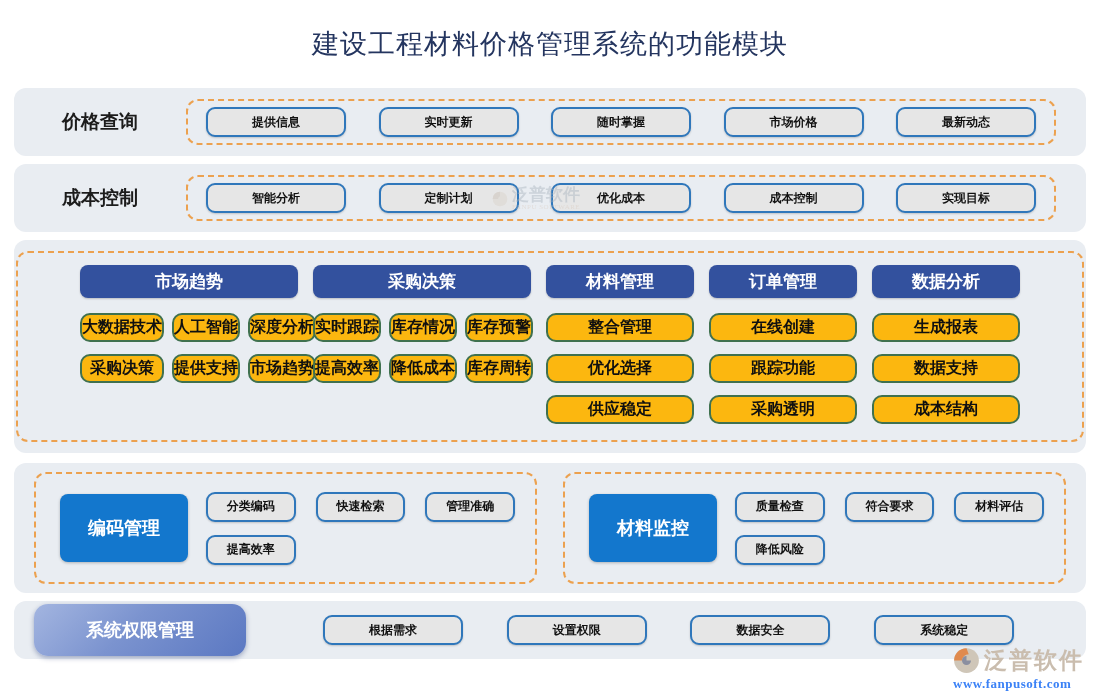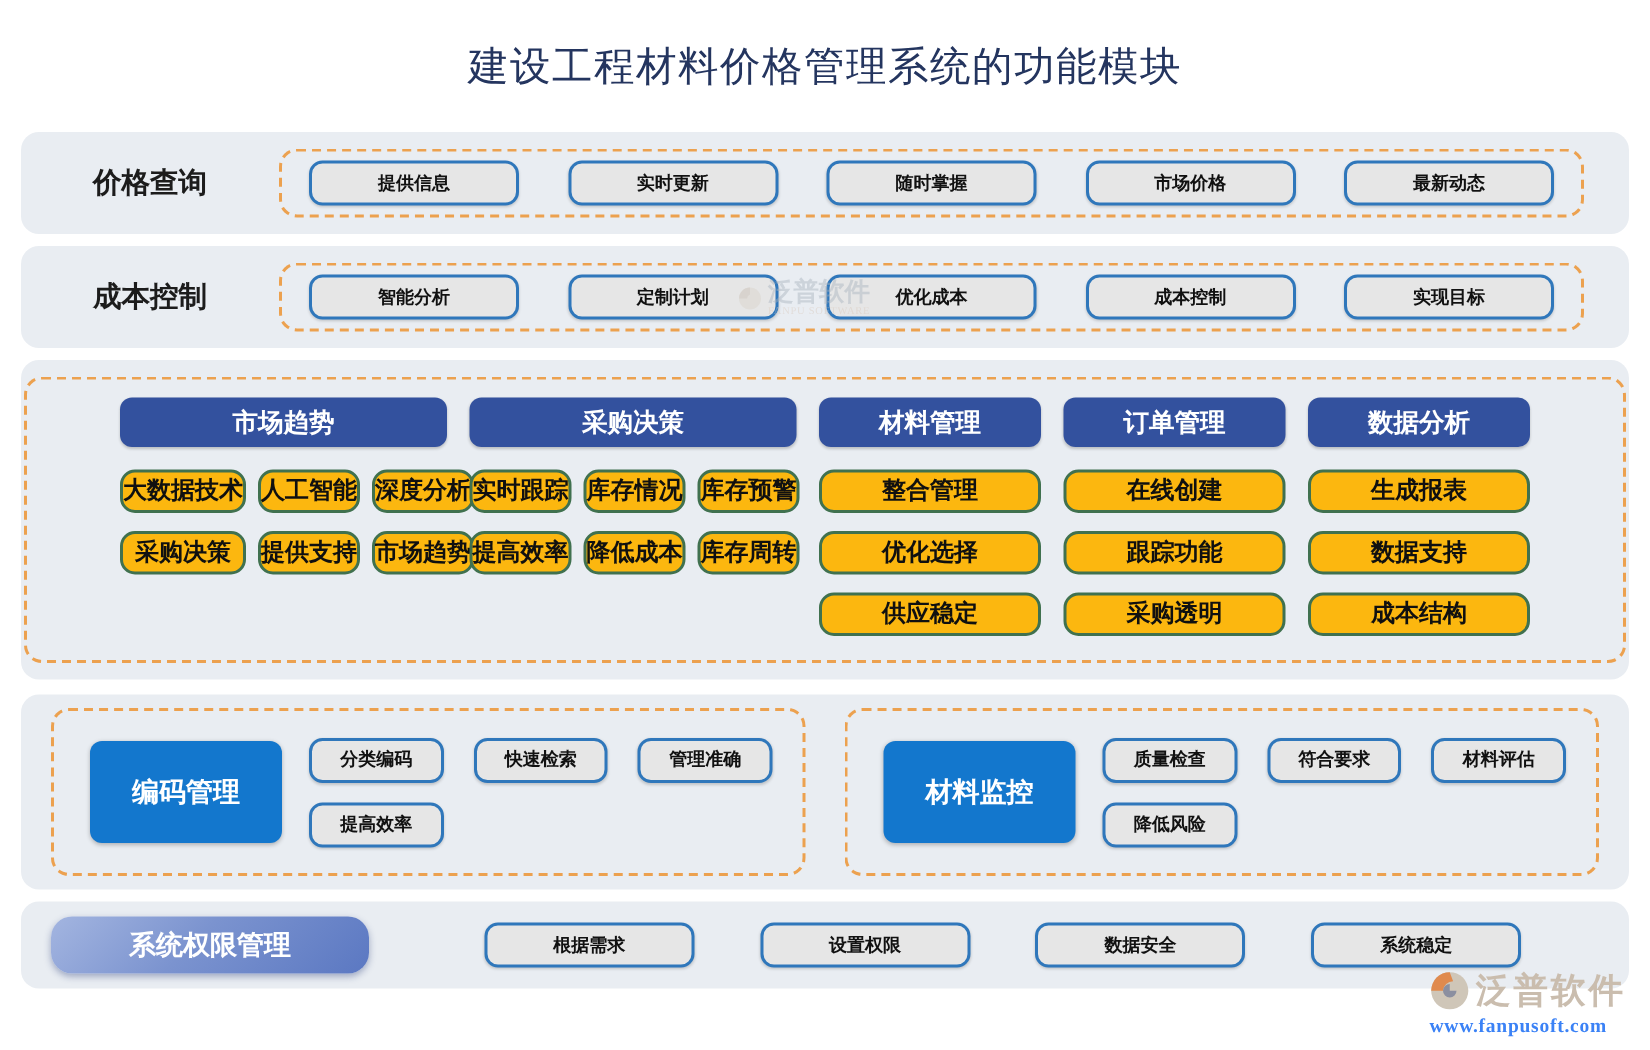--- a/index.html
+++ b/index.html
@@ -69,21 +69,21 @@
     color:#fff; font-size:18px; font-weight:bold;
     display:flex; align-items:center; justify-content:center; cursor:pointer;
     box-shadow:0 1px 3px rgba(0,0,0,.25);
   }
   .panel-grid { flex:1; display:grid; grid-template-columns:1fr 1fr 1fr; gap:13px 20px; padding-right:4px; }
   .panel-grid .grey-btn { width:auto; }
 
   
   .footband { height:58px; display:flex; align-items:center; padding:0 20px; }
   .grad-pill {
-    width:212px; height:38px; border-radius:14px;
+    width:212px; height:52px; border-radius:14px;
     background:linear-gradient(135deg,#a3b5e0 0%,#7b93cf 45%,#5b78c2 100%);
     color:#fff; font-size:18px; font-weight:bold;
     display:flex; align-items:center; justify-content:center; cursor:pointer;
     box-shadow:0 2px 5px rgba(40,60,120,.4);
   }
   .foot-btns { flex:1; display:flex; justify-content:space-around; padding:0 30px 0 55px; }
 
   
   .wm-center {
     position:absolute; left:492px; top:186px; opacity:.45; pointer-events:none;

